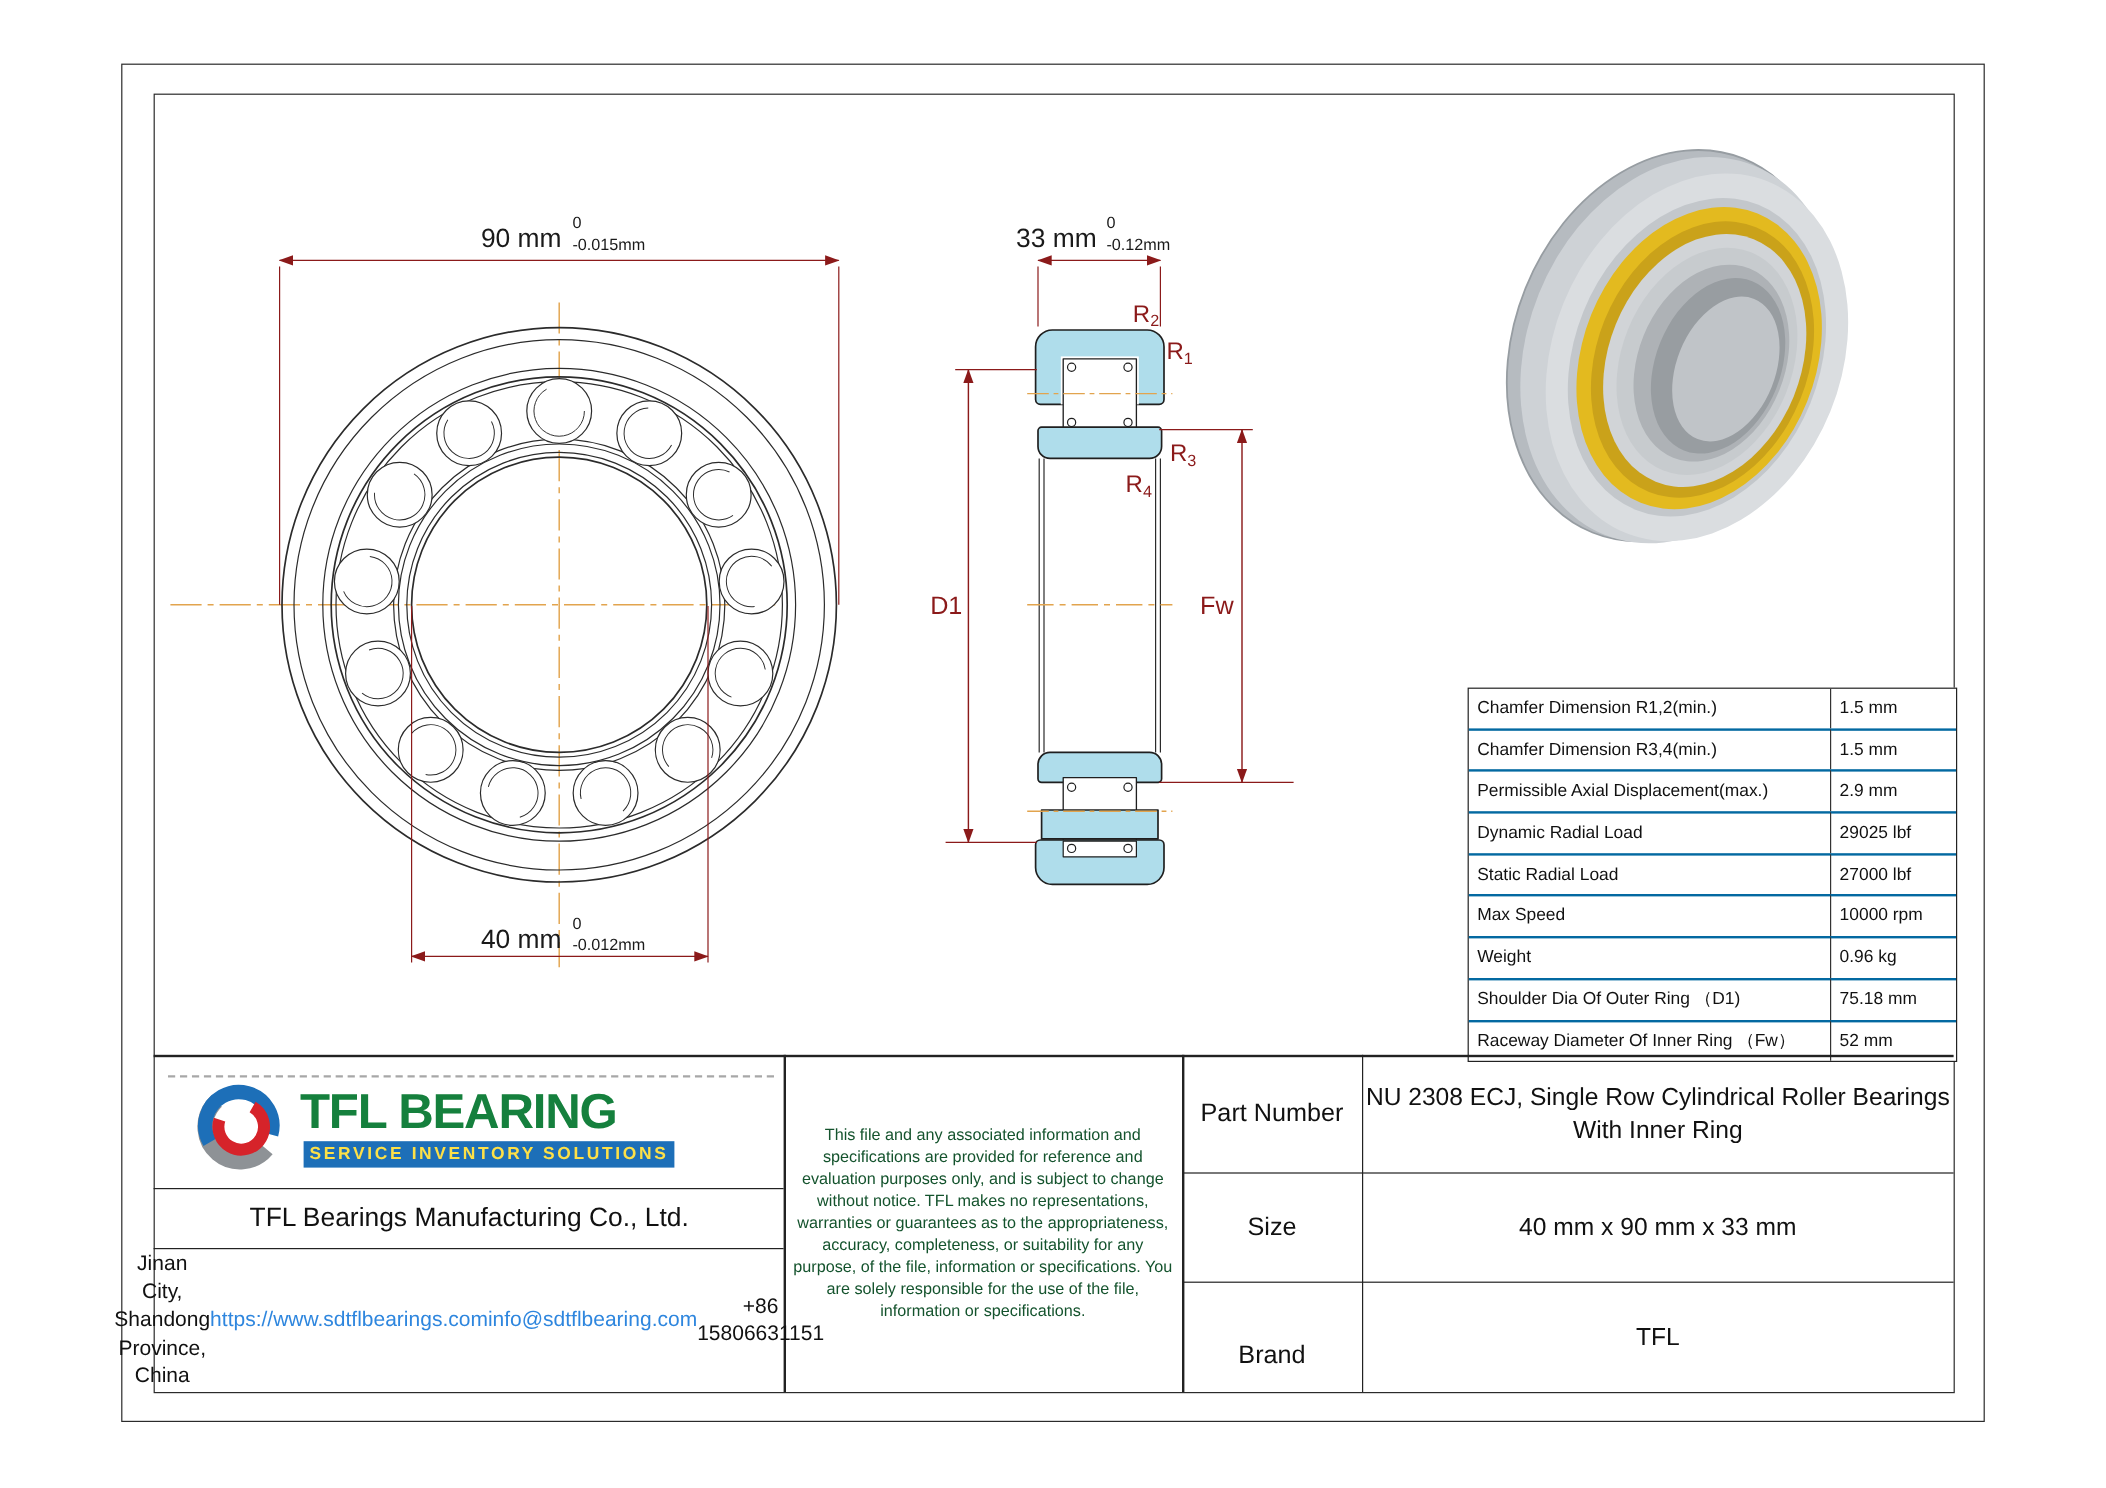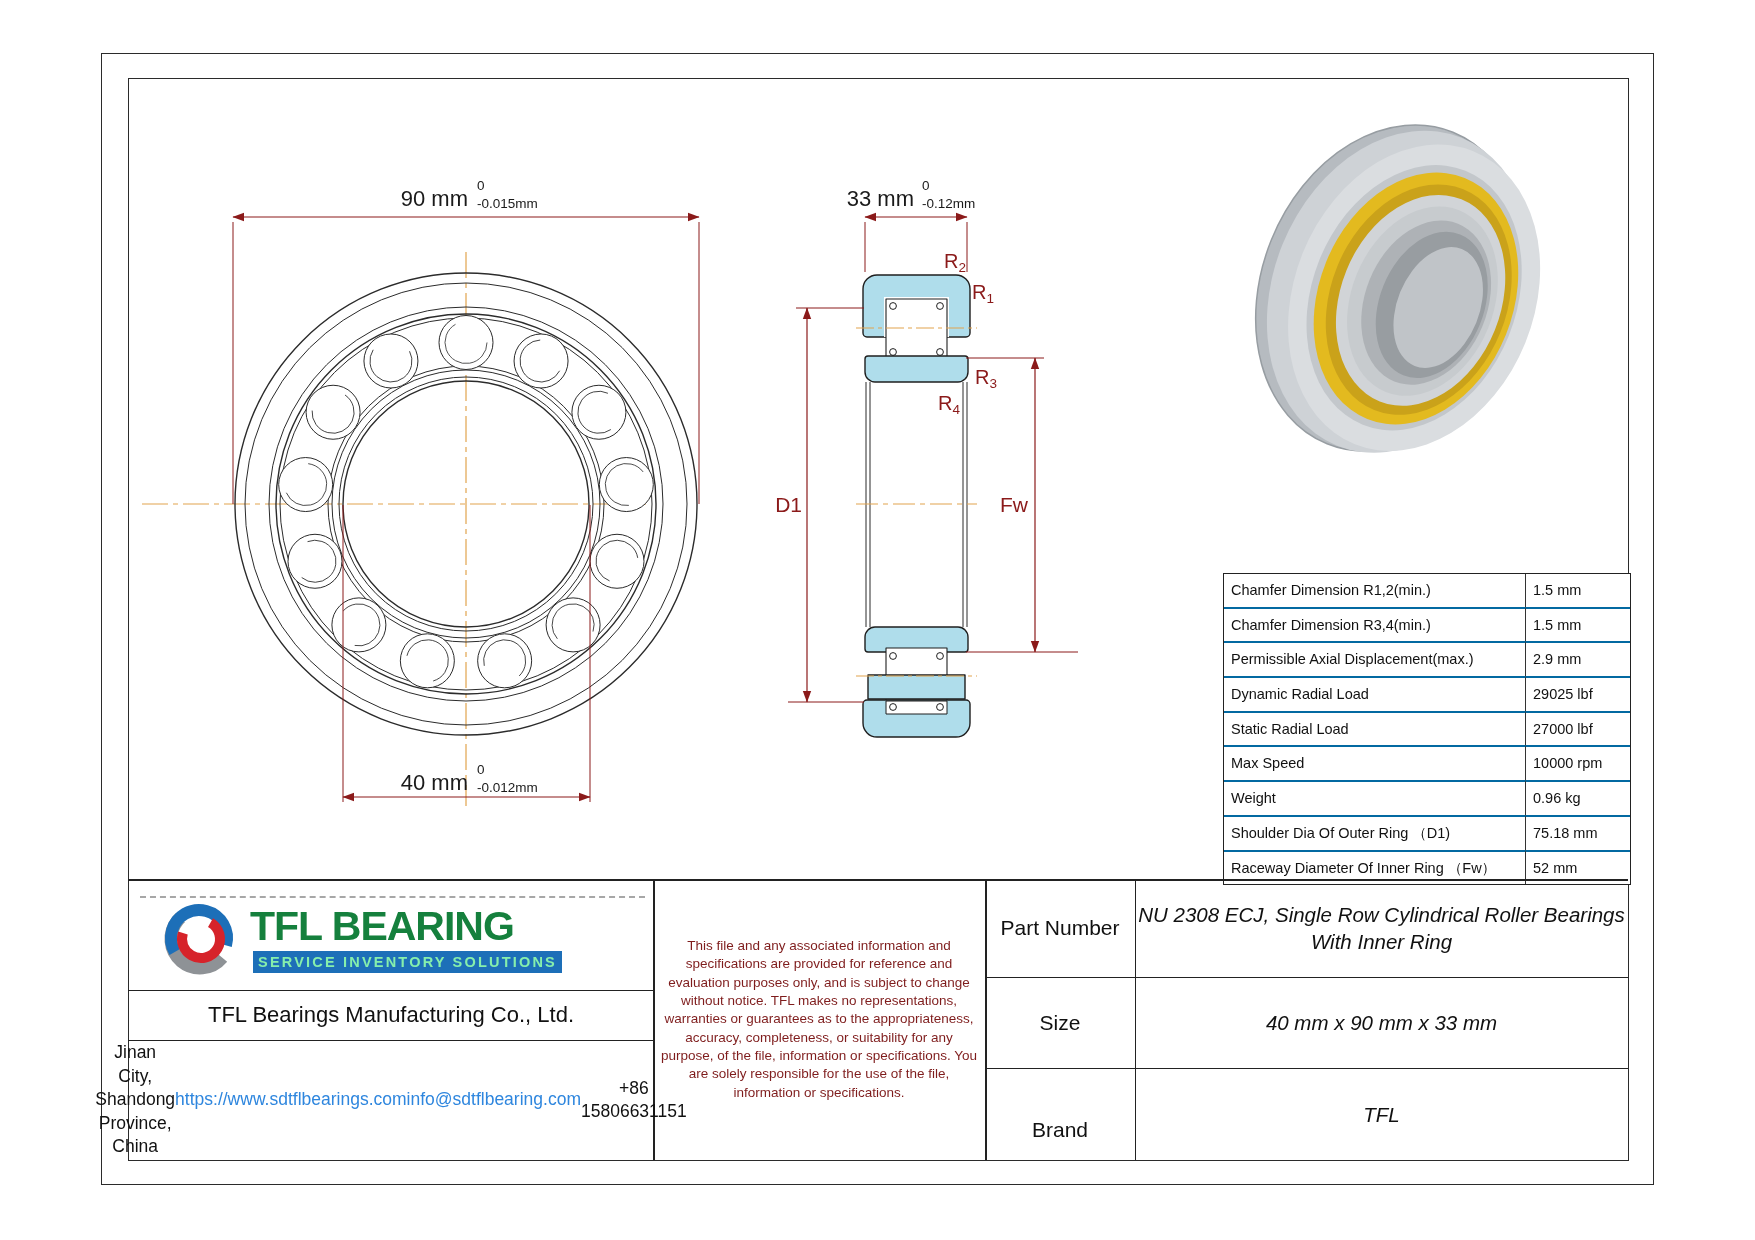--- a/index.html
+++ b/index.html
@@ -18,30 +18,30 @@
   #spec-table .cell.first{border-top:none;}
   #spec-table .val{border-left:1px solid #333;}
 
   
   .tb-line{background:#222;}
   .tb-cell{display:flex;align-items:center;justify-content:center;text-align:center;}
   #tb-logo-cell{left:130px;top:881px;width:522px;height:108px;}
   #logo-dash{left:140px;top:896px;width:505px;border-top:2px dashed #8a8a8a;opacity:.75;}
   #logo-title{left:250px;top:903px;width:315px;font-size:41px;font-weight:800;letter-spacing:-1px;
               color:#15803d;white-space:nowrap;}
-  #logo-bar{left:253px;top:951px;width:309px;height:22px;background:#1d6fb8;color:#86efac;
+  #logo-bar{left:253px;top:951px;width:309px;height:22px;background:#1d6fb8;color:#fde047;
             font-size:14.5px;font-weight:700;letter-spacing:2.2px;text-align:center;line-height:22px;white-space:nowrap;}
   #company-name{left:130px;top:990px;width:522px;height:50px;font-size:22px;font-weight:500;}
   #address-block{left:130px;top:1042px;width:522px;height:116px;flex-direction:row;justify-content:center;
                  font-size:17.5px;line-height:23.5px;}
   #address-block a{color:#2e86de;text-decoration:none;}
   #disclaimer-cell{left:655px;top:881px;width:328px;height:277px;}
-  #disclaimer-text{width:318px;font-size:13.5px;line-height:1.36;text-align:center;color:#7f1d1d;}
+  #disclaimer-text{width:318px;font-size:13.5px;line-height:1.36;text-align:center;color:#14532d;}
   .field-label{left:987px;width:146px;font-size:21px;}
-  .field-value{left:1137px;width:489px;font-size:20.5px;line-height:27px;font-style:italic;}
+  .field-value{left:1137px;width:489px;font-size:20.5px;line-height:27px;}
   .svgtext{font-family:"Liberation Sans",sans-serif;}
 </style>
 </head>
 <body>
 
 <div id="page">
 
   <div class="abs" id="outer-border"></div>
   <div class="abs" id="inner-border"></div>
 

